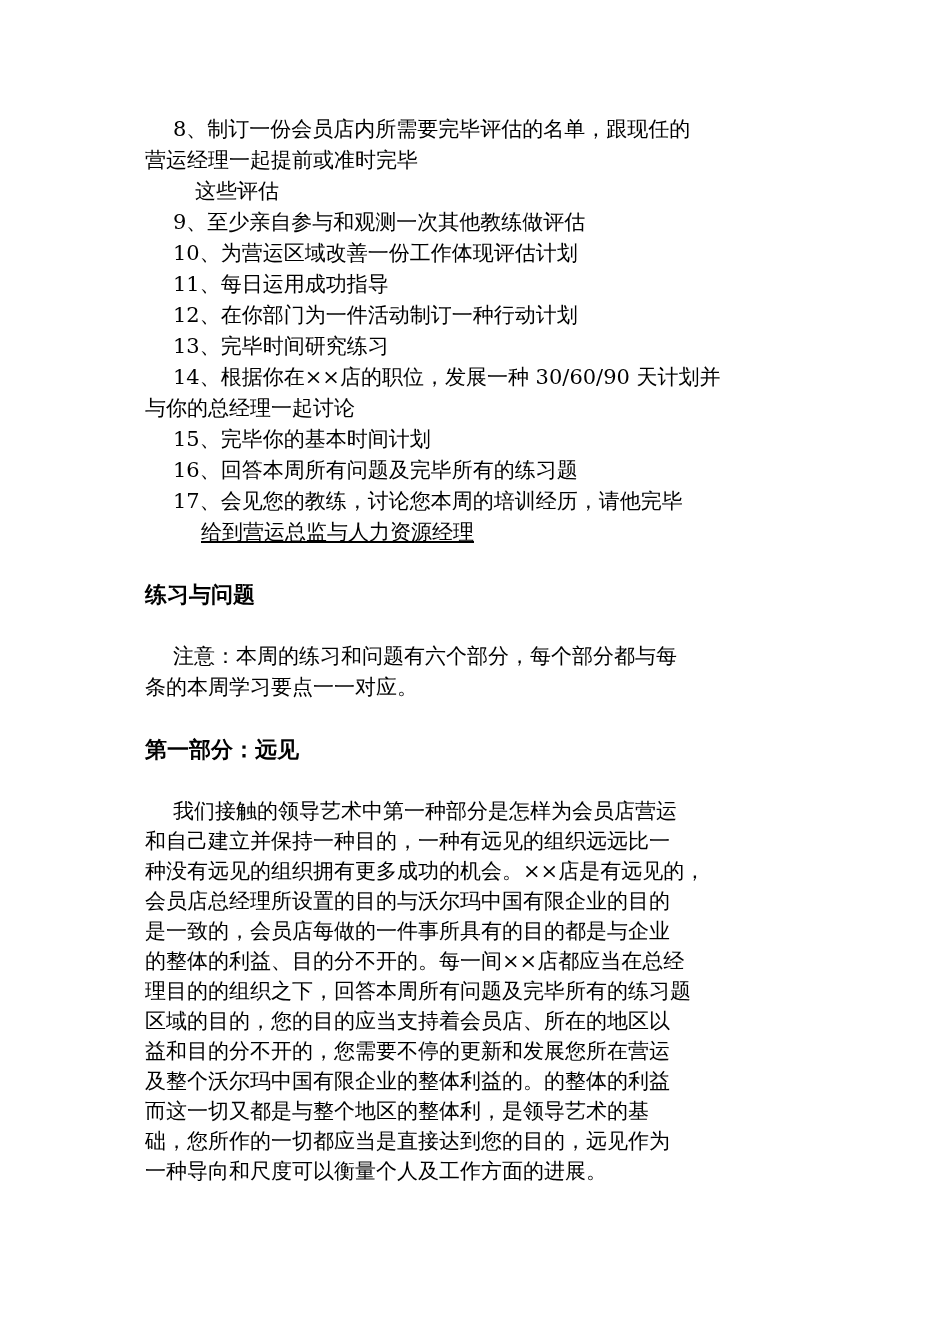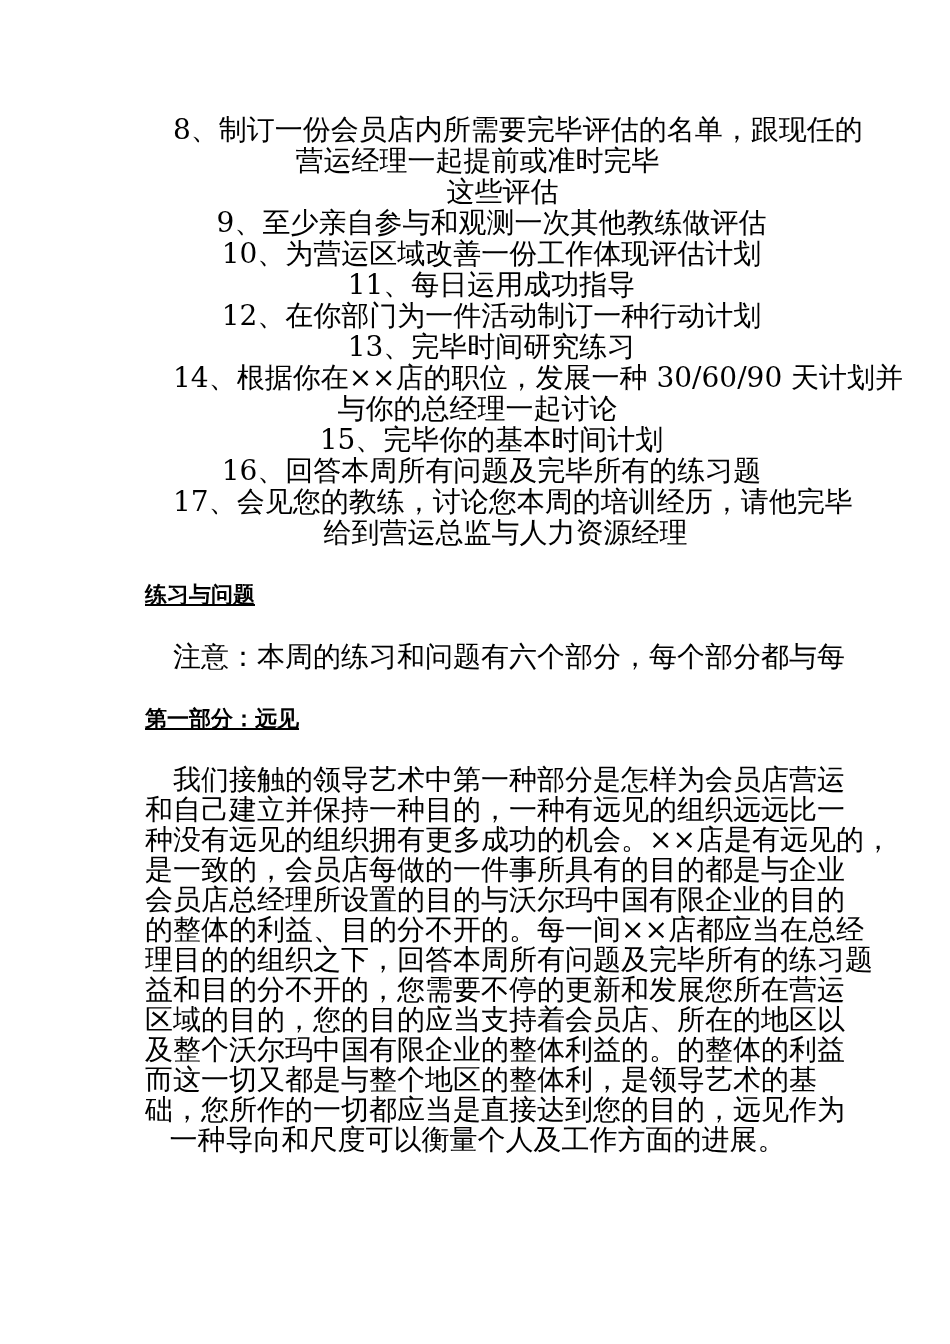--- a/index.html
+++ b/index.html
@@ -1,23 +1,23 @@
 <!DOCTYPE html>
 <html><head>
   <meta charset="utf-8">
   <style>
     html, body { margin: 0; padding: 0; background: #ffffff; }
     body { width: 950px; height: 1344px; position: relative; overflow: hidden;
            font-family: "DejaVu Serif", "Liberation Serif", serif; color: #000; }
     .page { position: absolute; left: 145px; top: 114px; width: 665px; }
-    .line { font-size: 28px; line-height: 31px; white-space: nowrap; height: 31px; text-align: center; }
+    .line { font-size: 21px; line-height: 31px; white-space: nowrap; height: 31px; }
     .indent1 { padding-left: 28px; }
     .indent2 { padding-left: 50px; }
-    .indent3 { padding-left: 56px; }
-    .heading { font-weight: bold; text-decoration: underline; font-size: 22px; line-height: 31px; height: 31px; white-space: nowrap; }
+    .indent3 { padding-left: 56px; text-decoration: underline; }
+    .heading { font-weight: bold; font-size: 22px; line-height: 31px; height: 31px; white-space: nowrap; }
     .gap { height: 31px; }
   </style>
 </head>
 <body>
 
 <div class="page">
   <div class="line indent1">8、制订一份会员店内所需要完毕评估的名单，跟现任的</div>
   <div class="line">营运经理一起提前或准时完毕</div>
   <div class="line indent2">这些评估</div>
   <div class="line indent1">9、至少亲自参与和观测一次其他教练做评估</div>
@@ -29,33 +29,34 @@
   <div class="line">与你的总经理一起讨论</div>
   <div class="line indent1">15、完毕你的基本时间计划</div>
   <div class="line indent1">16、回答本周所有问题及完毕所有的练习题</div>
   <div class="line indent1">17、会见您的教练，讨论您本周的培训经历，请他完毕</div>
   <div class="line indent3">给到营运总监与人力资源经理</div>
 
   <div class="gap"></div>
   <div class="heading">练习与问题</div>
   <div class="gap"></div>
   <div class="line indent1">注意：本周的练习和问题有六个部分，每个部分都与每</div>
+  <div class="line">条的本周学习要点一一对应。</div>
 
   <div class="gap"></div>
   <div class="heading">第一部分：远见</div>
   <div class="gap"></div>
 
   <div>
     <div class="line indent1" style="height:30px;line-height:30px">我们接触的领导艺术中第一种部分是怎样为会员店营运</div>
     <div class="line" style="height:30px;line-height:30px">和自己建立并保持一种目的，一种有远见的组织远远比一</div>
     <div class="line" style="height:30px;line-height:30px">种没有远见的组织拥有更多成功的机会。××店是有远见的，</div>
+    <div class="line" style="height:30px;line-height:30px">会员店总经理所设置的目的与沃尔玛中国有限企业的目的</div>
     <div class="line" style="height:30px;line-height:30px">是一致的，会员店每做的一件事所具有的目的都是与企业</div>
-    <div class="line" style="height:30px;line-height:30px">会员店总经理所设置的目的与沃尔玛中国有限企业的目的</div>
     <div class="line" style="height:30px;line-height:30px">的整体的利益、目的分不开的。每一间××店都应当在总经</div>
     <div class="line" style="height:30px;line-height:30px">理目的的组织之下，回答本周所有问题及完毕所有的练习题</div>
+    <div class="line" style="height:30px;line-height:30px">区域的目的，您的目的应当支持着会员店、所在的地区以</div>
     <div class="line" style="height:30px;line-height:30px">益和目的分不开的，您需要不停的更新和发展您所在营运</div>
-    <div class="line" style="height:30px;line-height:30px">区域的目的，您的目的应当支持着会员店、所在的地区以</div>
     <div class="line" style="height:30px;line-height:30px">及整个沃尔玛中国有限企业的整体利益的。的整体的利益</div>
     <div class="line" style="height:30px;line-height:30px">而这一切又都是与整个地区的整体利，是领导艺术的基</div>
     <div class="line" style="height:30px;line-height:30px">础，您所作的一切都应当是直接达到您的目的，远见作为</div>
     <div class="line" style="height:30px;line-height:30px">一种导向和尺度可以衡量个人及工作方面的进展。</div>
   </div>
 </div>
 
 </body></html>

